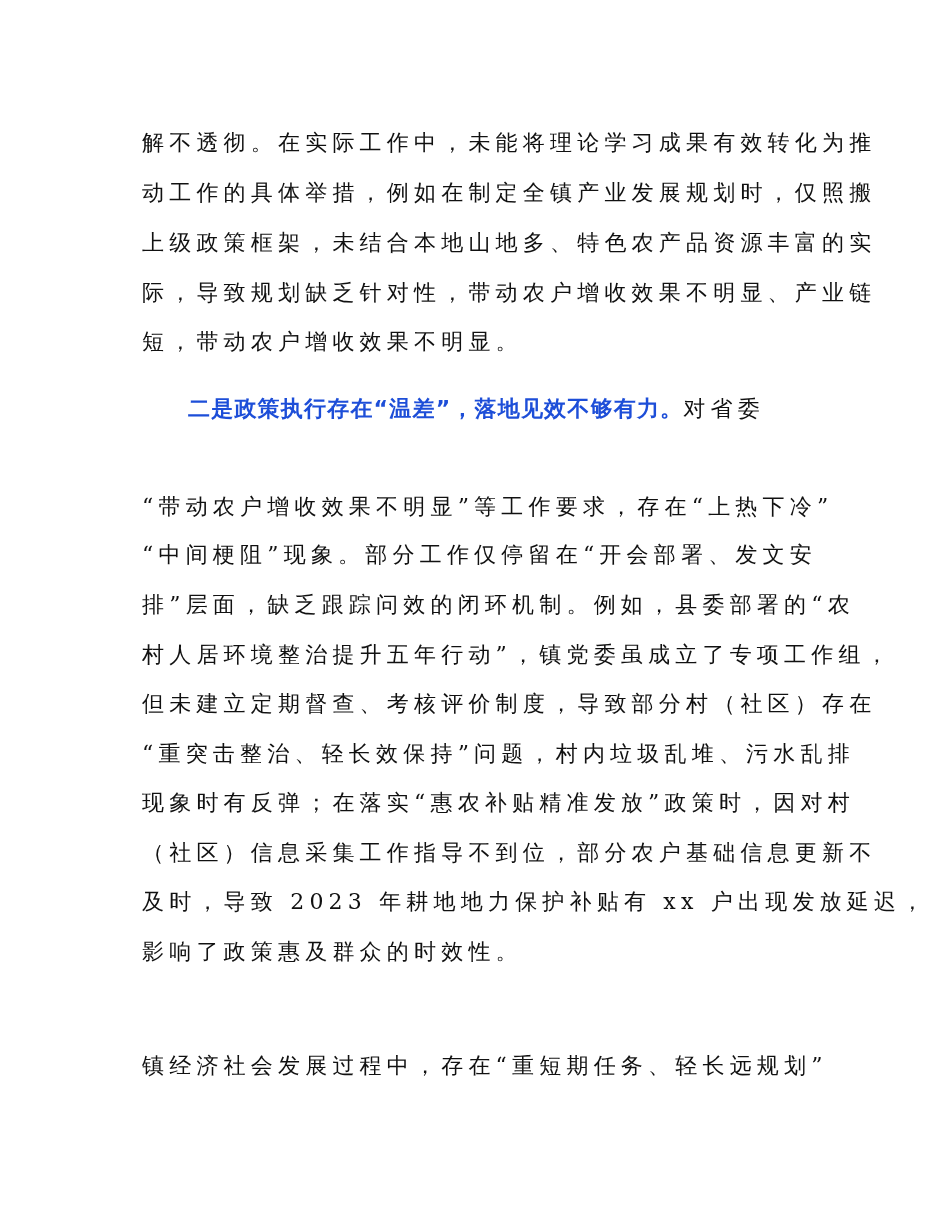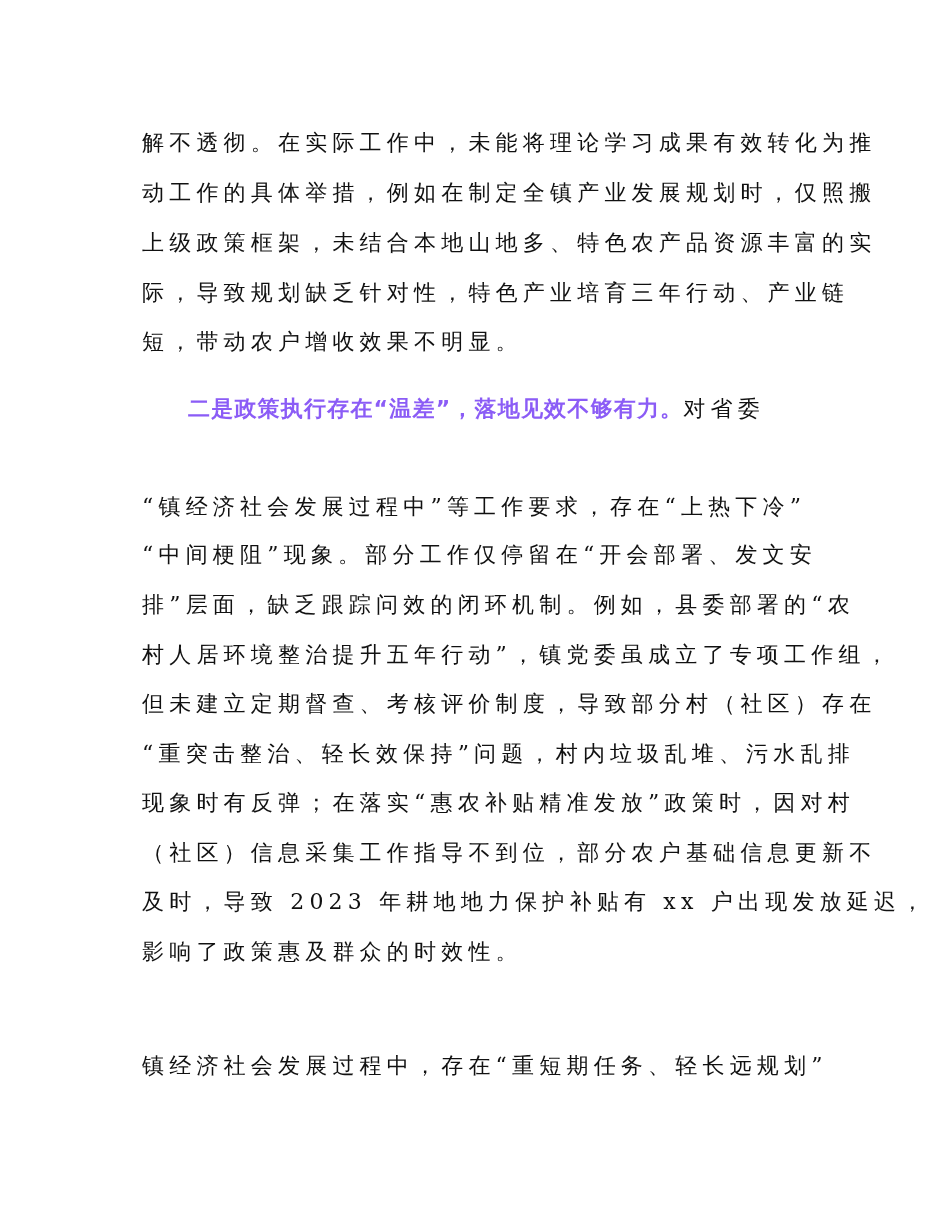--- a/index.html
+++ b/index.html
@@ -3,38 +3,38 @@
   <meta charset="utf-8">
   <style>
     html, body { margin:0; padding:0; background:#ffffff; }
     body { width:950px; height:1230px; position:relative; overflow:hidden; }
     .page { position:absolute; left:0; top:0; width:950px; height:886px; background:#fff; }
     .line {
       position:absolute; left:142px; white-space:nowrap;
       font-family:"DejaVu Serif","Liberation Serif", serif;
       font-size:22px; color:#111; letter-spacing:5.2px; line-height:30px;
     }
-    .bold { font-family:"DejaVu Sans","Liberation Sans", sans-serif; font-weight:bold; letter-spacing:1.2px; color:#8b5cf6;text-align:center; }
+    .bold { font-family:"DejaVu Sans","Liberation Sans", sans-serif; font-weight:bold; letter-spacing:1.2px; color:#1d4ed8;text-align:center; }
     .indent { left:188px; }
   </style>
 </head>
 <body>
 
 <div class="page">
 
   <div class="line" style="top:128px">解不透彻。在实际工作中，未能将理论学习成果有效转化为推</div>
   <div class="line" style="top:178px">动工作的具体举措，例如在制定全镇产业发展规划时，仅照搬</div>
   <div class="line" style="top:228px">上级政策框架，未结合本地山地多、特色农产品资源丰富的实</div>
-  <div class="line" style="top:278px">际，导致规划缺乏针对性，特色产业培育三年行动、产业链</div>
+  <div class="line" style="top:278px">际，导致规划缺乏针对性，带动农户增收效果不明显、产业链</div>
   <div class="line" style="top:327px">短，带动农户增收效果不明显。</div>
 
   <div class="line indent" style="top:394px">
     <span class="bold">二是政策执行存在“温差”，落地见效不够有力。</span><span>对省委</span>
   </div>
-  <div class="line" style="top:492px">“镇经济社会发展过程中”等工作要求，存在“上热下冷”</div>
+  <div class="line" style="top:492px">“带动农户增收效果不明显”等工作要求，存在“上热下冷”</div>
   <div class="line" style="top:590px">排”层面，缺乏跟踪问效的闭环机制。例如，县委部署的“农</div>
   <div class="line" style="top:540px">“中间梗阻”现象。部分工作仅停留在“开会部署、发文安</div>
   <div class="line" style="top:640px">村人居环境整治提升五年行动”，镇党委虽成立了专项工作组，</div>
   <div class="line" style="top:689px">但未建立定期督查、考核评价制度，导致部分村（社区）存在</div>
   <div class="line" style="top:739px">“重突击整治、轻长效保持”问题，村内垃圾乱堆、污水乱排</div>
   <div class="line" style="top:788px">现象时有反弹；在落实“惠农补贴精准发放”政策时，因对村</div>
   <div class="line" style="top:838px">（社区）信息采集工作指导不到位，部分农户基础信息更新不</div>
   <div class="line" style="top:887px">及时，导致 2023 年耕地地力保护补贴有 xx 户出现发放延迟，</div>
   <div class="line" style="top:937px">影响了政策惠及群众的时效性。</div>
 

